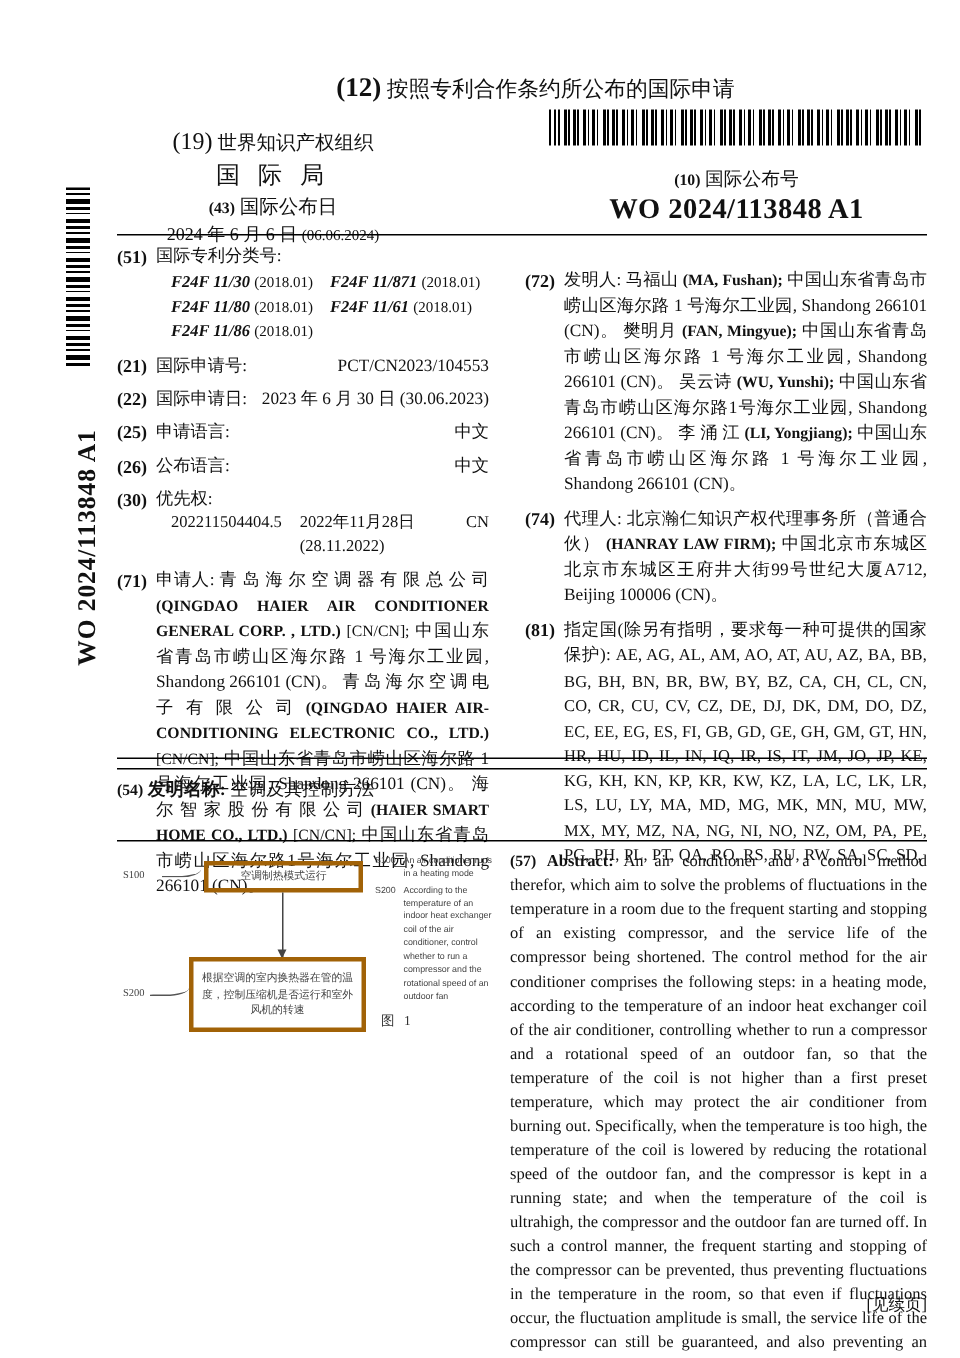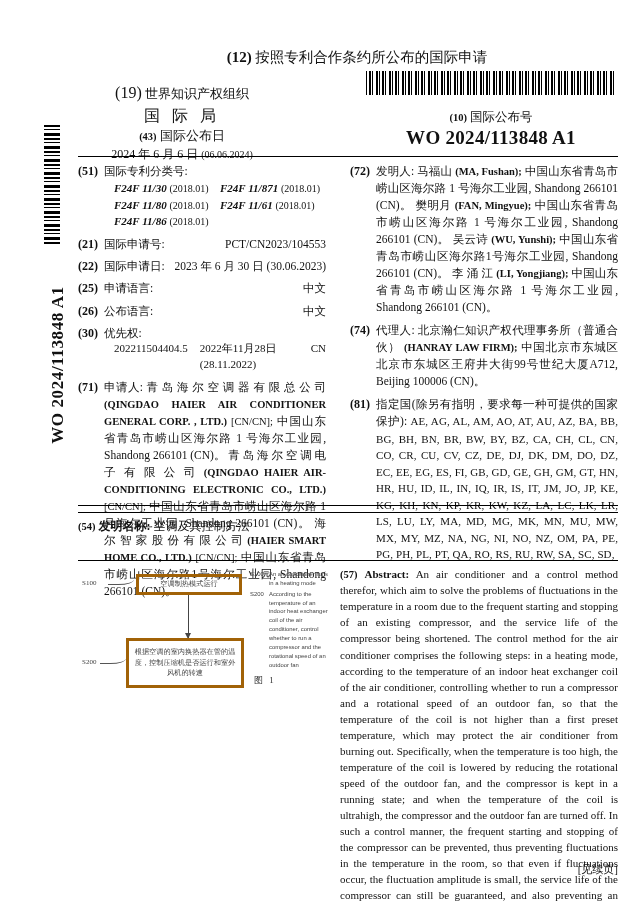--- a/index.html
+++ b/index.html
@@ -68,21 +68,21 @@
     position: absolute;
     left: 78px;
     top: 48px;
     width: 540px;
   }
   .hdr-title {
     text-align: center;
     font-size: 14.5px;
     margin-left: 18px;
   }
-  .hdr-title b { font-size: 15px; }
+  .hdr-title b { font-size: 18px; }
   .hdr-row {
     position: relative;
     height: 92px;
   }
   .hdr-left {
     position: absolute;
     left: 4px;
     top: 14px;
     width: 200px;
     text-align: center;
@@ -185,21 +185,21 @@
   }
   .col-left {
     position: absolute;
     left: 0;
     top: 0;
     width: 248px;
   }
   .col-right {
     position: absolute;
     left: 272px;
-    top: 0;
+    top: 16px;
     width: 268px;
   }
   .fld {
     position: relative;
     padding-left: 26px;
     margin-bottom: 6px;
     font-size: 11.5px;
     line-height: 1.42;
   }
   .fld .code {

